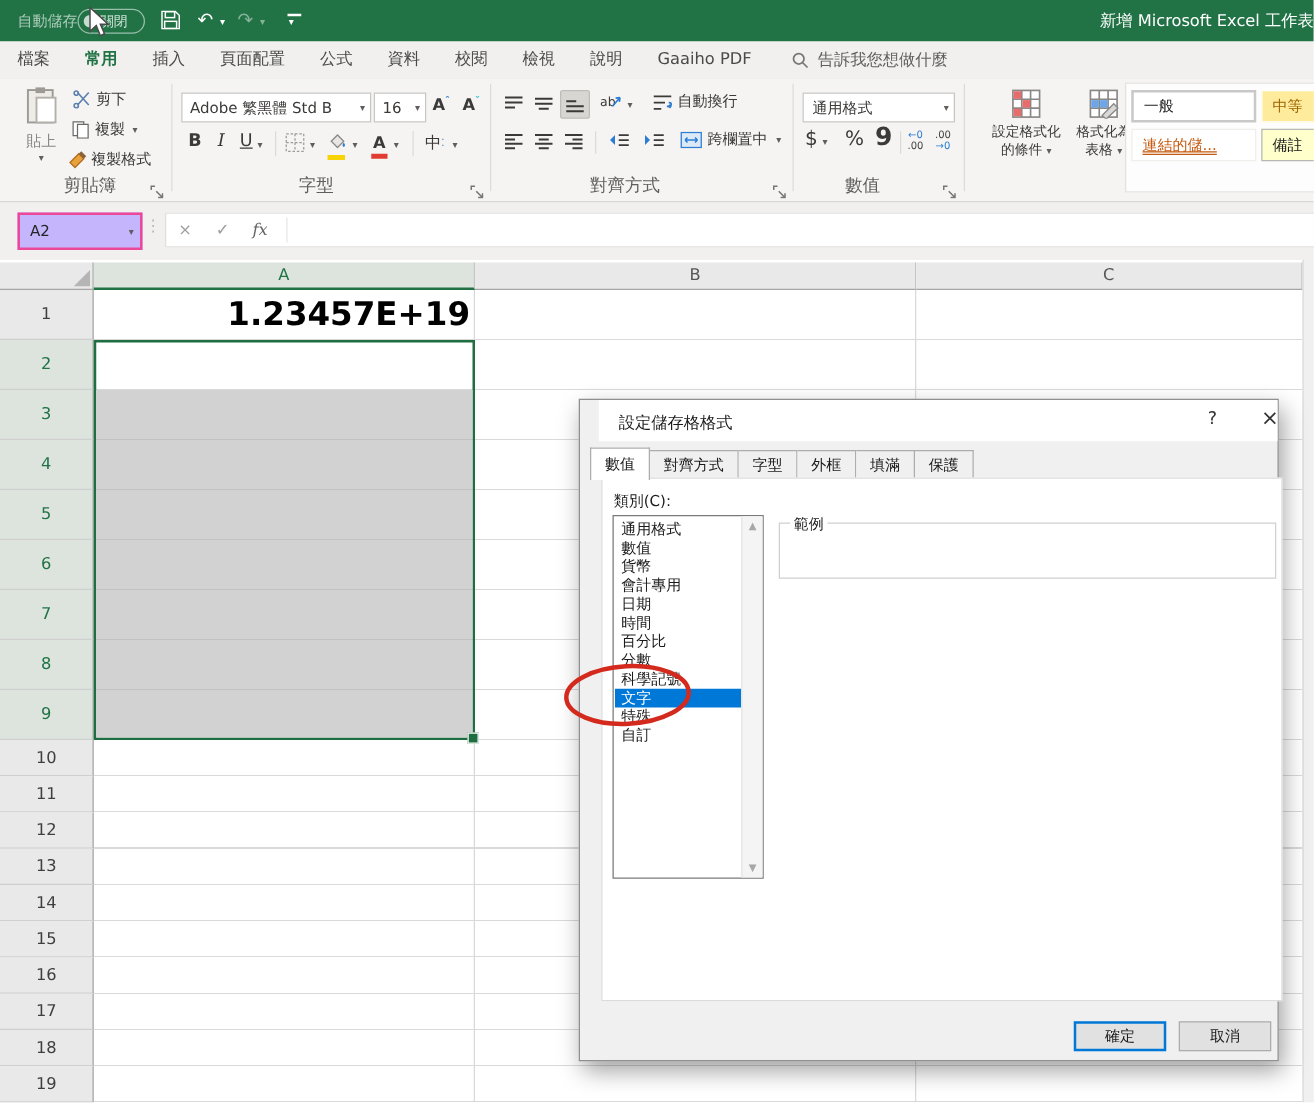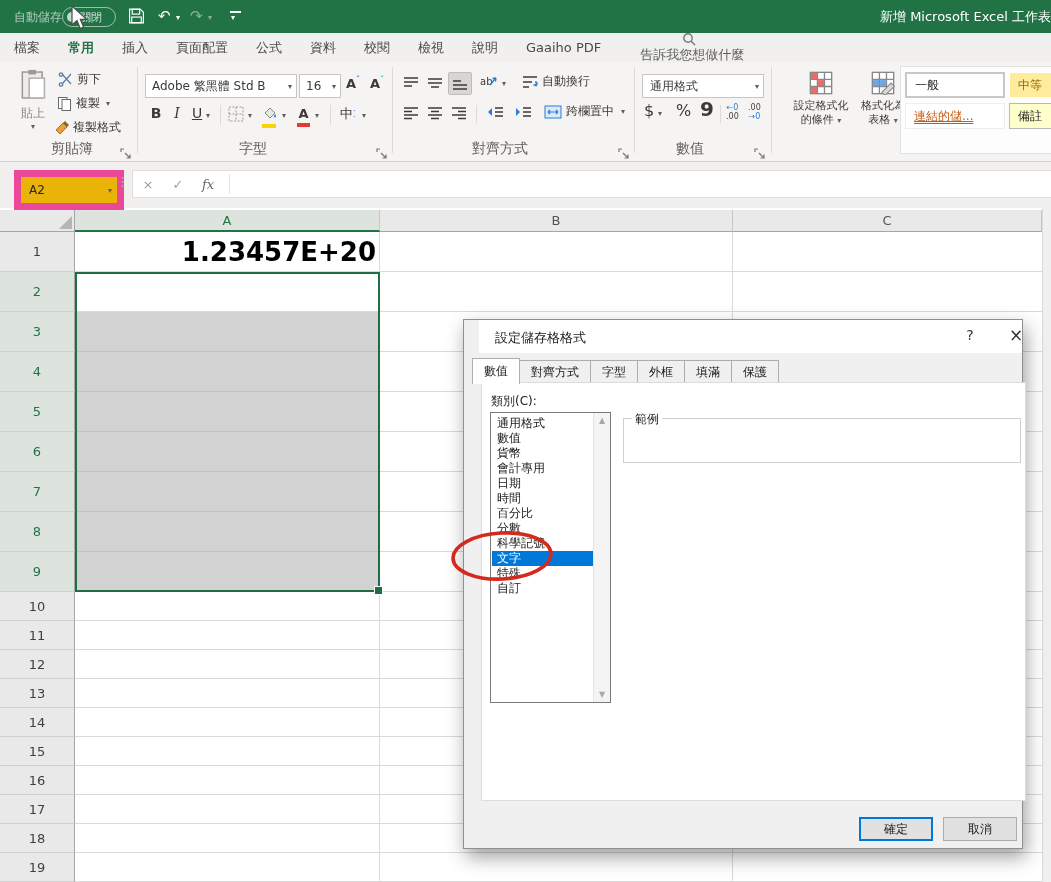--- a/index.html
+++ b/index.html
@@ -17,21 +17,21 @@
   .qat-dd{font-size:8px;color:#fff;top:13px;}
   .qat-more{top:11px;width:11px;border-top:2px solid #fff;}
   .qat-more:after{content:"▾";position:absolute;left:1px;top:0px;font-size:8px;color:#fff;}
   .doc-title{left:880px;top:8px;font-size:13px;color:#fff;white-space:nowrap;}
   
   .tabrow{left:0;top:33px;width:1051px;height:30px;background:#f1f0ee;border-bottom:1px solid #e2e0de;
       display:flex;align-items:center;font-size:13px;color:#4a4a4a;z-index:2;}
   .rtab{padding:8px 14px;height:30px;line-height:30px;position:relative;}
   .rtab.active{color:#217346;font-weight:bold;}
   .rtab.active:after{content:"";position:absolute;left:12px;right:12px;bottom:0;height:3px;background:#217346;}
-  .search-box{display:flex;align-items:center;margin-left:18px;color:#5f5f5f;flex-direction:column;}
+  .search-box{display:flex;align-items:center;margin-left:18px;color:#5f5f5f;}
   .search-box span{margin-left:7px;}
   
   .ribbon{left:0;top:63px;width:1051px;height:98px;background:#f5f4f2;border-bottom:1px solid #d2d0ce;z-index:2;}
   .gsep{width:1px;top:4px;height:86px;background:#dddbd8;}
   .glabel{bottom:3px;font-size:14px;color:#605e5c;text-align:center;}
   .launcher{bottom:5px;width:12px;height:12px;}
   .btn-txt{font-size:12px;color:#3b3a39;}
   .dd{font-size:8px;color:#605e5c;}
   .combo{background:#fff;border:1px solid #c8c6c4;font-size:12px;color:#3b3a39;display:flex;align-items:center;}
   .combo .dd{margin-left:auto;margin-right:4px;}
@@ -45,21 +45,21 @@
   .dec-ico{font-size:8px;line-height:9px;color:#444;text-align:center;}
   .dec-ico b{color:#2b7cd3;font-weight:normal;}
   .style-chip{width:100px;height:26px;font-size:12px;display:flex;align-items:center;padding-left:8px;box-sizing:border-box;}
   .chip-normal{background:#fff;border:2px solid #c8c8c8;color:#1a1a1a;}
   .chip-medium{background:#ffeb9c;border:1px solid #fff;color:#9c6500;}
   .chip-linked{background:#fff;color:#c55a11;text-decoration:underline double #c55a11;border:1px solid #f0eeec;}
   .chip-note{background:#ffffcc;border:1px solid #b8b8b8;color:#1a1a1a;}
   .two-line{font-size:11px;color:#3b3a39;text-align:center;line-height:14px;}
   
   .fbar{left:0;top:162px;width:1051px;height:46px;background:#f1f0ef;z-index:2;}
-  .namebox{left:14px;top:8px;width:96px;height:26px;background:#eab308;border:7px solid #ec4899;
+  .namebox{left:14px;top:8px;width:96px;height:26px;background:#c4b5fd;border:2px solid #ec4899;
       font-size:12px;color:#262626;display:flex;align-items:center;}
   .namebox span.nb{margin-left:8px;}
   .namebox .dd{margin-left:auto;margin-right:5px;}
   .fdots{left:116px;top:12px;color:#b9b7b5;font-size:13px;}
   .fpanel{left:132px;top:8px;width:919px;height:26px;background:#fff;border:1px solid #e1dfdd;display:flex;align-items:center;}
   .fbtn{width:30px;text-align:center;color:#a19f9d;font-size:13px;}
   .fxbtn{font-family:"DejaVu Serif","Liberation Serif",serif;font-style:italic;color:#666;font-size:13px;}
   .fdiv{width:1px;height:20px;background:#e8e6e4;margin:0 6px;}
   
   .grid{left:0;top:208px;width:1051px;height:674px;background:#fff;z-index:1;}
@@ -472,21 +472,21 @@
     <div class="rowh short">17</div>
     <div class="rowh short">18</div>
     <div class="rowh short">19</div>
   </div>
 
   <div class="hline-tall"></div>
   <div class="hline-short"></div>
   <div class="vline" style="left:379px;"></div>
   <div class="vline" style="left:732px;"></div>
 
-  <div class="a1cell">1.23457E+20</div>
+  <div class="a1cell">1.23457E+19</div>
 
   <div class="selection">
     <div class="sel-gray"></div>
     <div class="fill-handle"></div>
   </div>
 
   <div class="vscroll"></div>
 </div>
 
 <div class="abs dialog">

